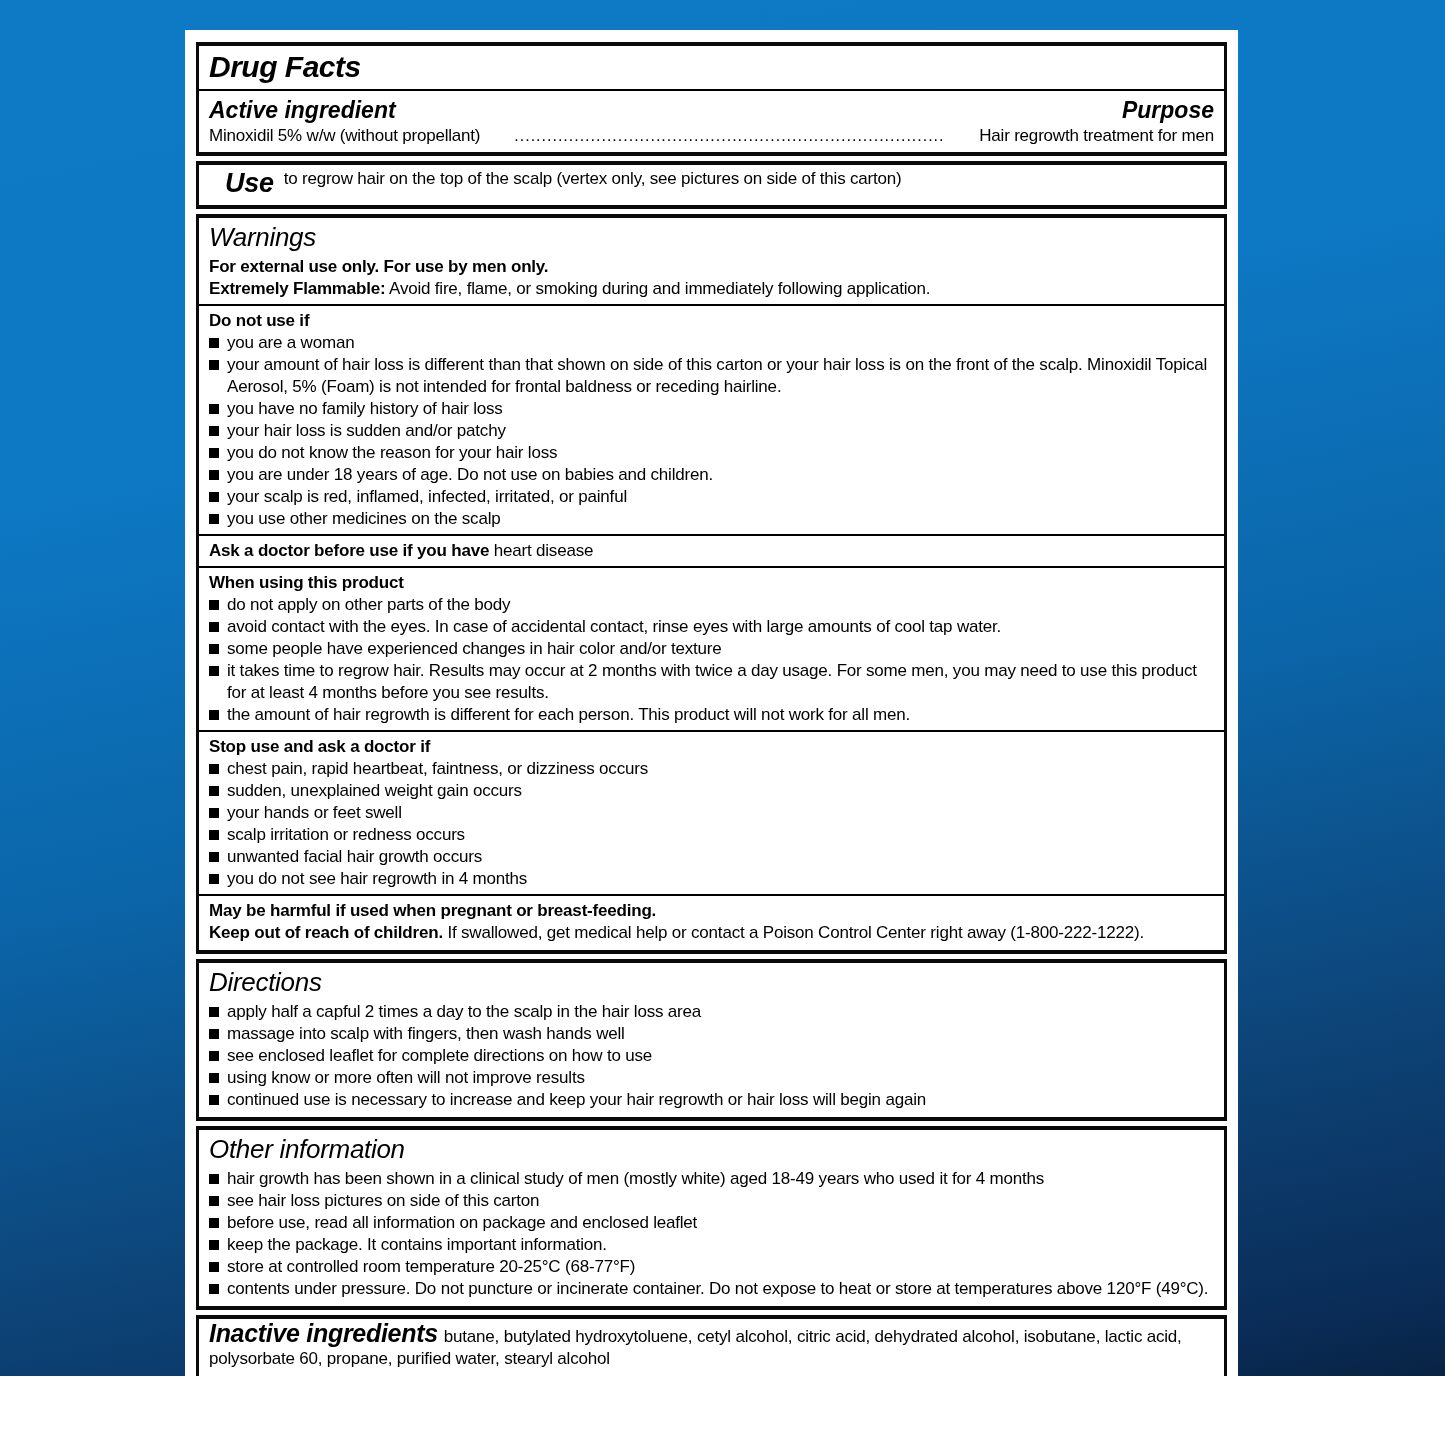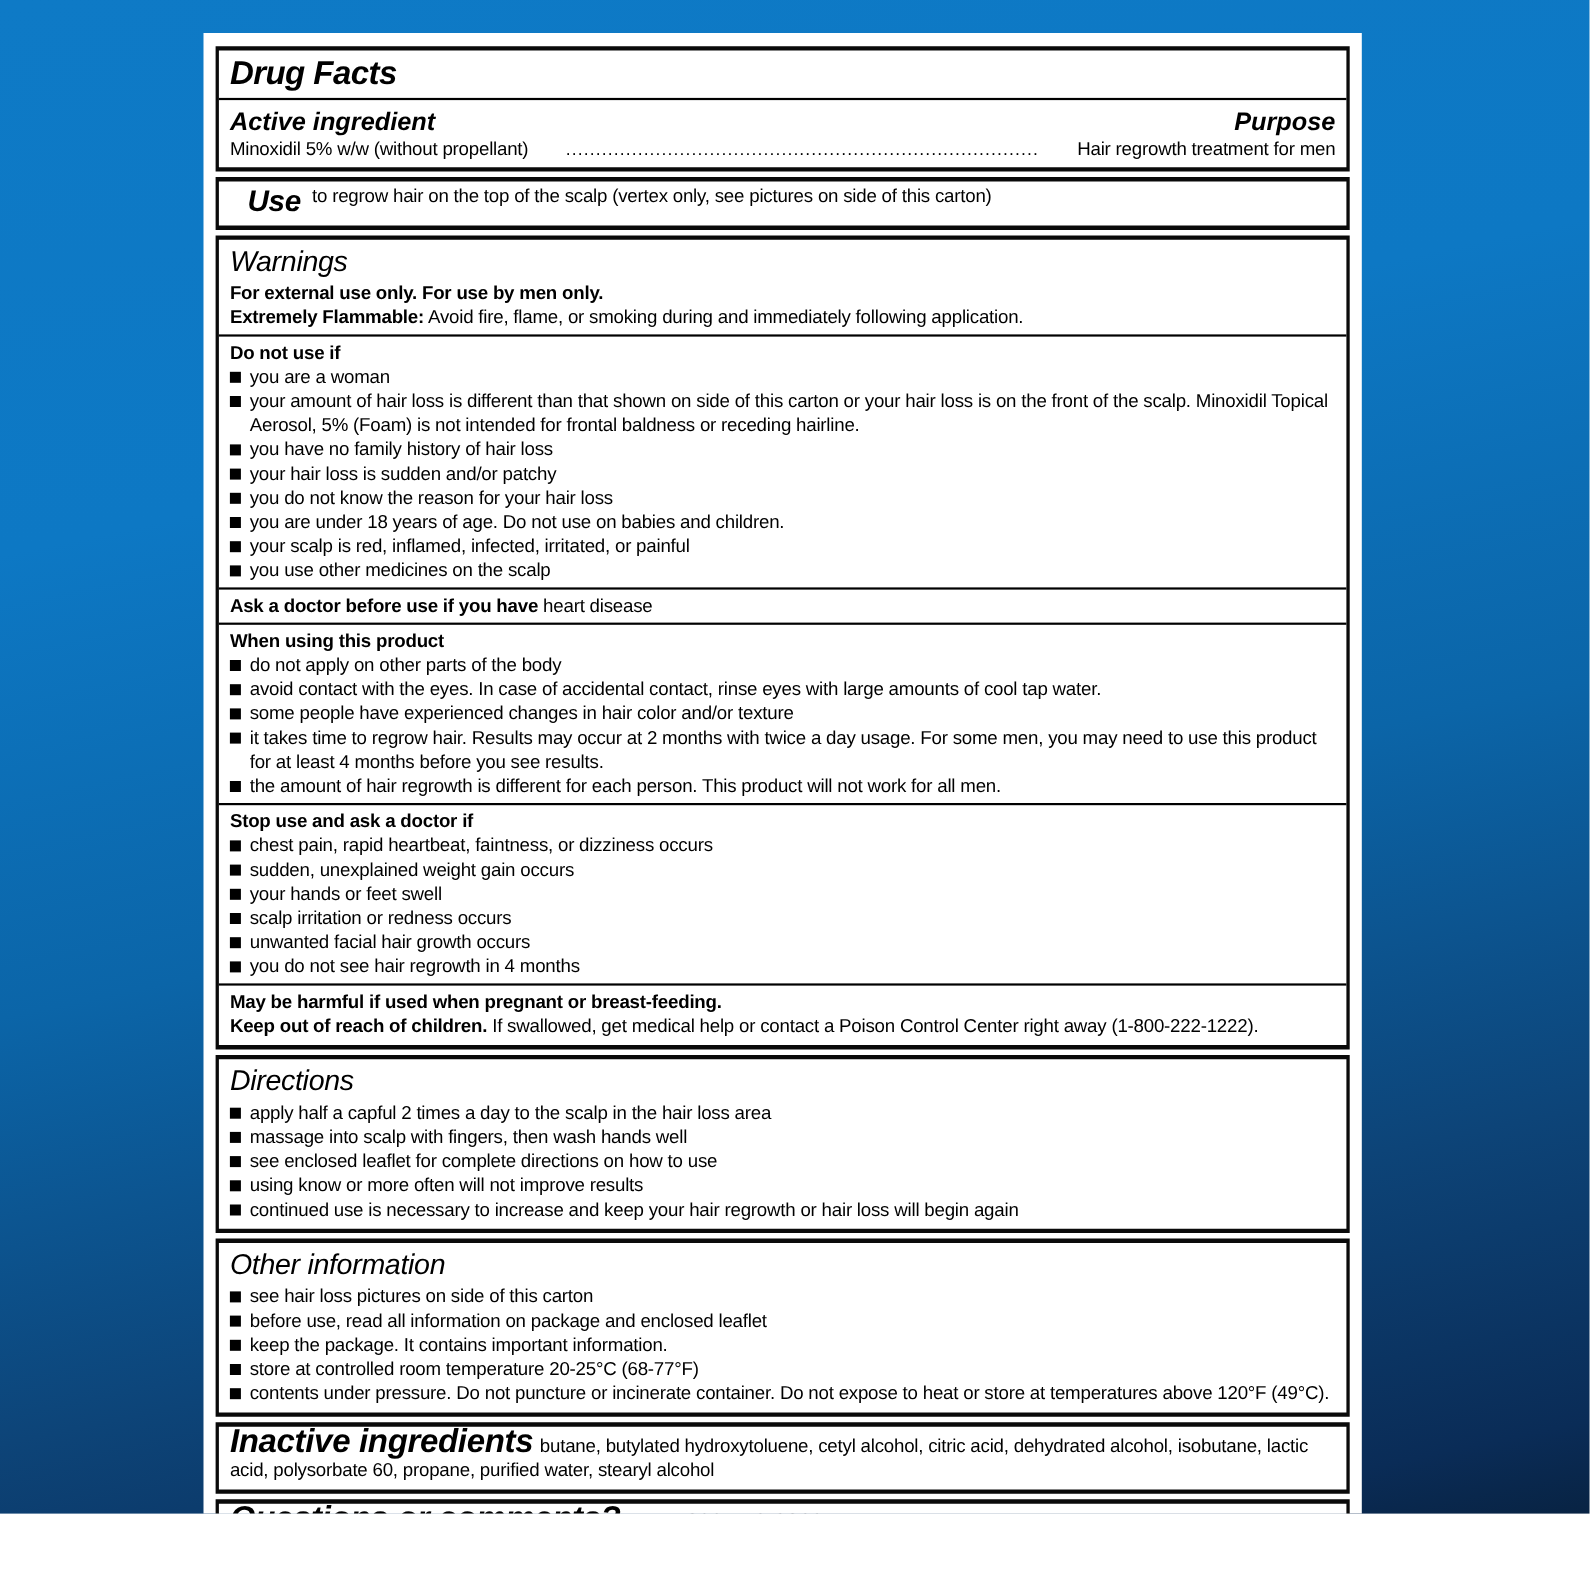--- a/index.html
+++ b/index.html
@@ -39,21 +39,21 @@
     font-size: 30px; font-weight: bold; font-style: italic;
     letter-spacing: -0.5px;
     margin: 1px 0 5px 0;
   }
   .h-section {
     font-size: 26px; font-weight: normal; font-style: italic;
     letter-spacing: -0.3px;
     margin: 1px 0 3px 0;
   }
   .h-inline {
-    font-size: 30px; font-weight: bold; font-style: italic;
+    font-size: 25px; font-weight: bold; font-style: italic;
     letter-spacing: -0.3px;
     margin-right: 6px;
   }
   .rule { border-top: 2px solid #000; margin: 4px -10px; }
   .rule-title { border-top: 2px solid #000; margin: 2px -10px 6px -10px; }
   p, .line { margin: 0; font-size: 17px; line-height: 22px; letter-spacing: -0.2px; }
   .bold { font-weight: bold; }
   .heads-row {
     display: flex; justify-content: space-between; align-items: flex-end;
     font-size: 23px; font-weight: bold; font-style: italic;
@@ -236,20 +236,24 @@
             <span>continued use is necessary to increase and keep your hair regrowth or hair loss will begin again</span>
           </li>
       </ul>
     </section>
 
     <section class="box">
       <div class="h-section">Other information</div>
       <ul class="blist">
         <li>
             <span class="sq"></span>
+            <span>hair growth has been shown in a clinical study of men (mostly white) aged 18-49 years who used it for 4 months</span>
+          </li>
+        <li>
+            <span class="sq"></span>
             <span>see hair loss pictures on side of this carton</span>
           </li>
         <li>
             <span class="sq"></span>
             <span>before use, read all information on package and enclosed leaflet</span>
           </li>
         <li>
             <span class="sq"></span>
             <span>keep the package. It contains important information.</span>
           </li>

